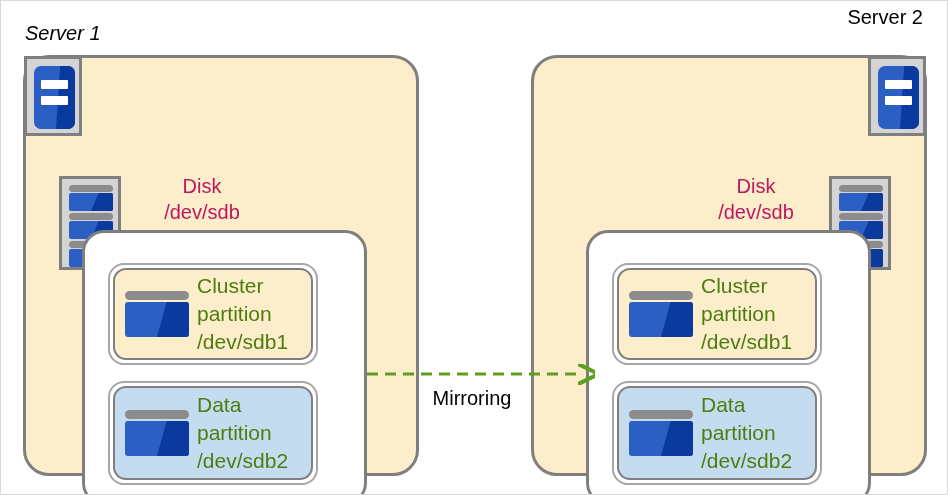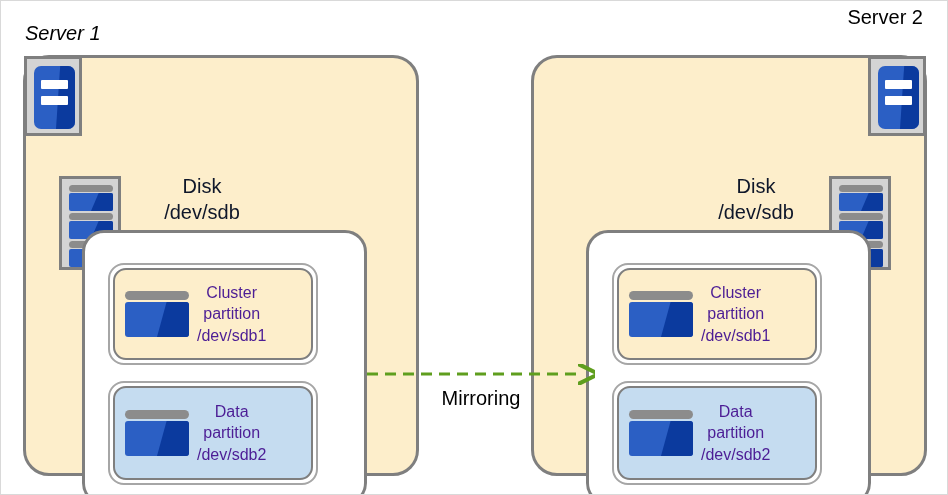--- a/index.html
+++ b/index.html
@@ -79,21 +79,21 @@
   .server-icon .bar.b1 { top: 14px; }
   .server-icon .bar.b2 { top: 30px; }
 
   
   .disk-title {
     position: absolute;
     top: 115px;
     width: 180px;
     text-align: center;
     font-size: 20px;
-    color: #0f172a;
+    color: #be185d;
     line-height: 1.32;
   }
   #server1-disk-title { left: 86px; }
   #server2-disk-title { left: 132px; }
 
   
   .disk-stack {
     position: absolute;
     top: 118px;
     width: 62px;
@@ -195,38 +195,37 @@
   }
   .part-icon .body::after {
     content: "";
     position: absolute;
     right: 0; top: 0;
     width: 32px; height: 100%;
     background: #0b3a9e;
     clip-path: polygon(30% 0, 100% 0, 100% 100%, 0 100%);
   }
   .part-text {
-    font-size: 16px;
+    font-size: 21px;
     line-height: 1.33;
-    color: #4c1d95;
+    color: #4d7c0f;
     white-space: nowrap;
-    text-align: center;
   }
 
   
   #mirror-arrow {
     position: absolute;
     left: 366px;
     top: 362px;
     width: 228px;
     height: 22px;
   }
   #mirror-label {
     position: absolute;
-    left: 366px;
+    left: 357px;
     top: 386px;
     width: 228px;
     text-align: center;
     font-size: 20px;
     color: #000;
   }
 </style>
 </head>
 <body>
 

